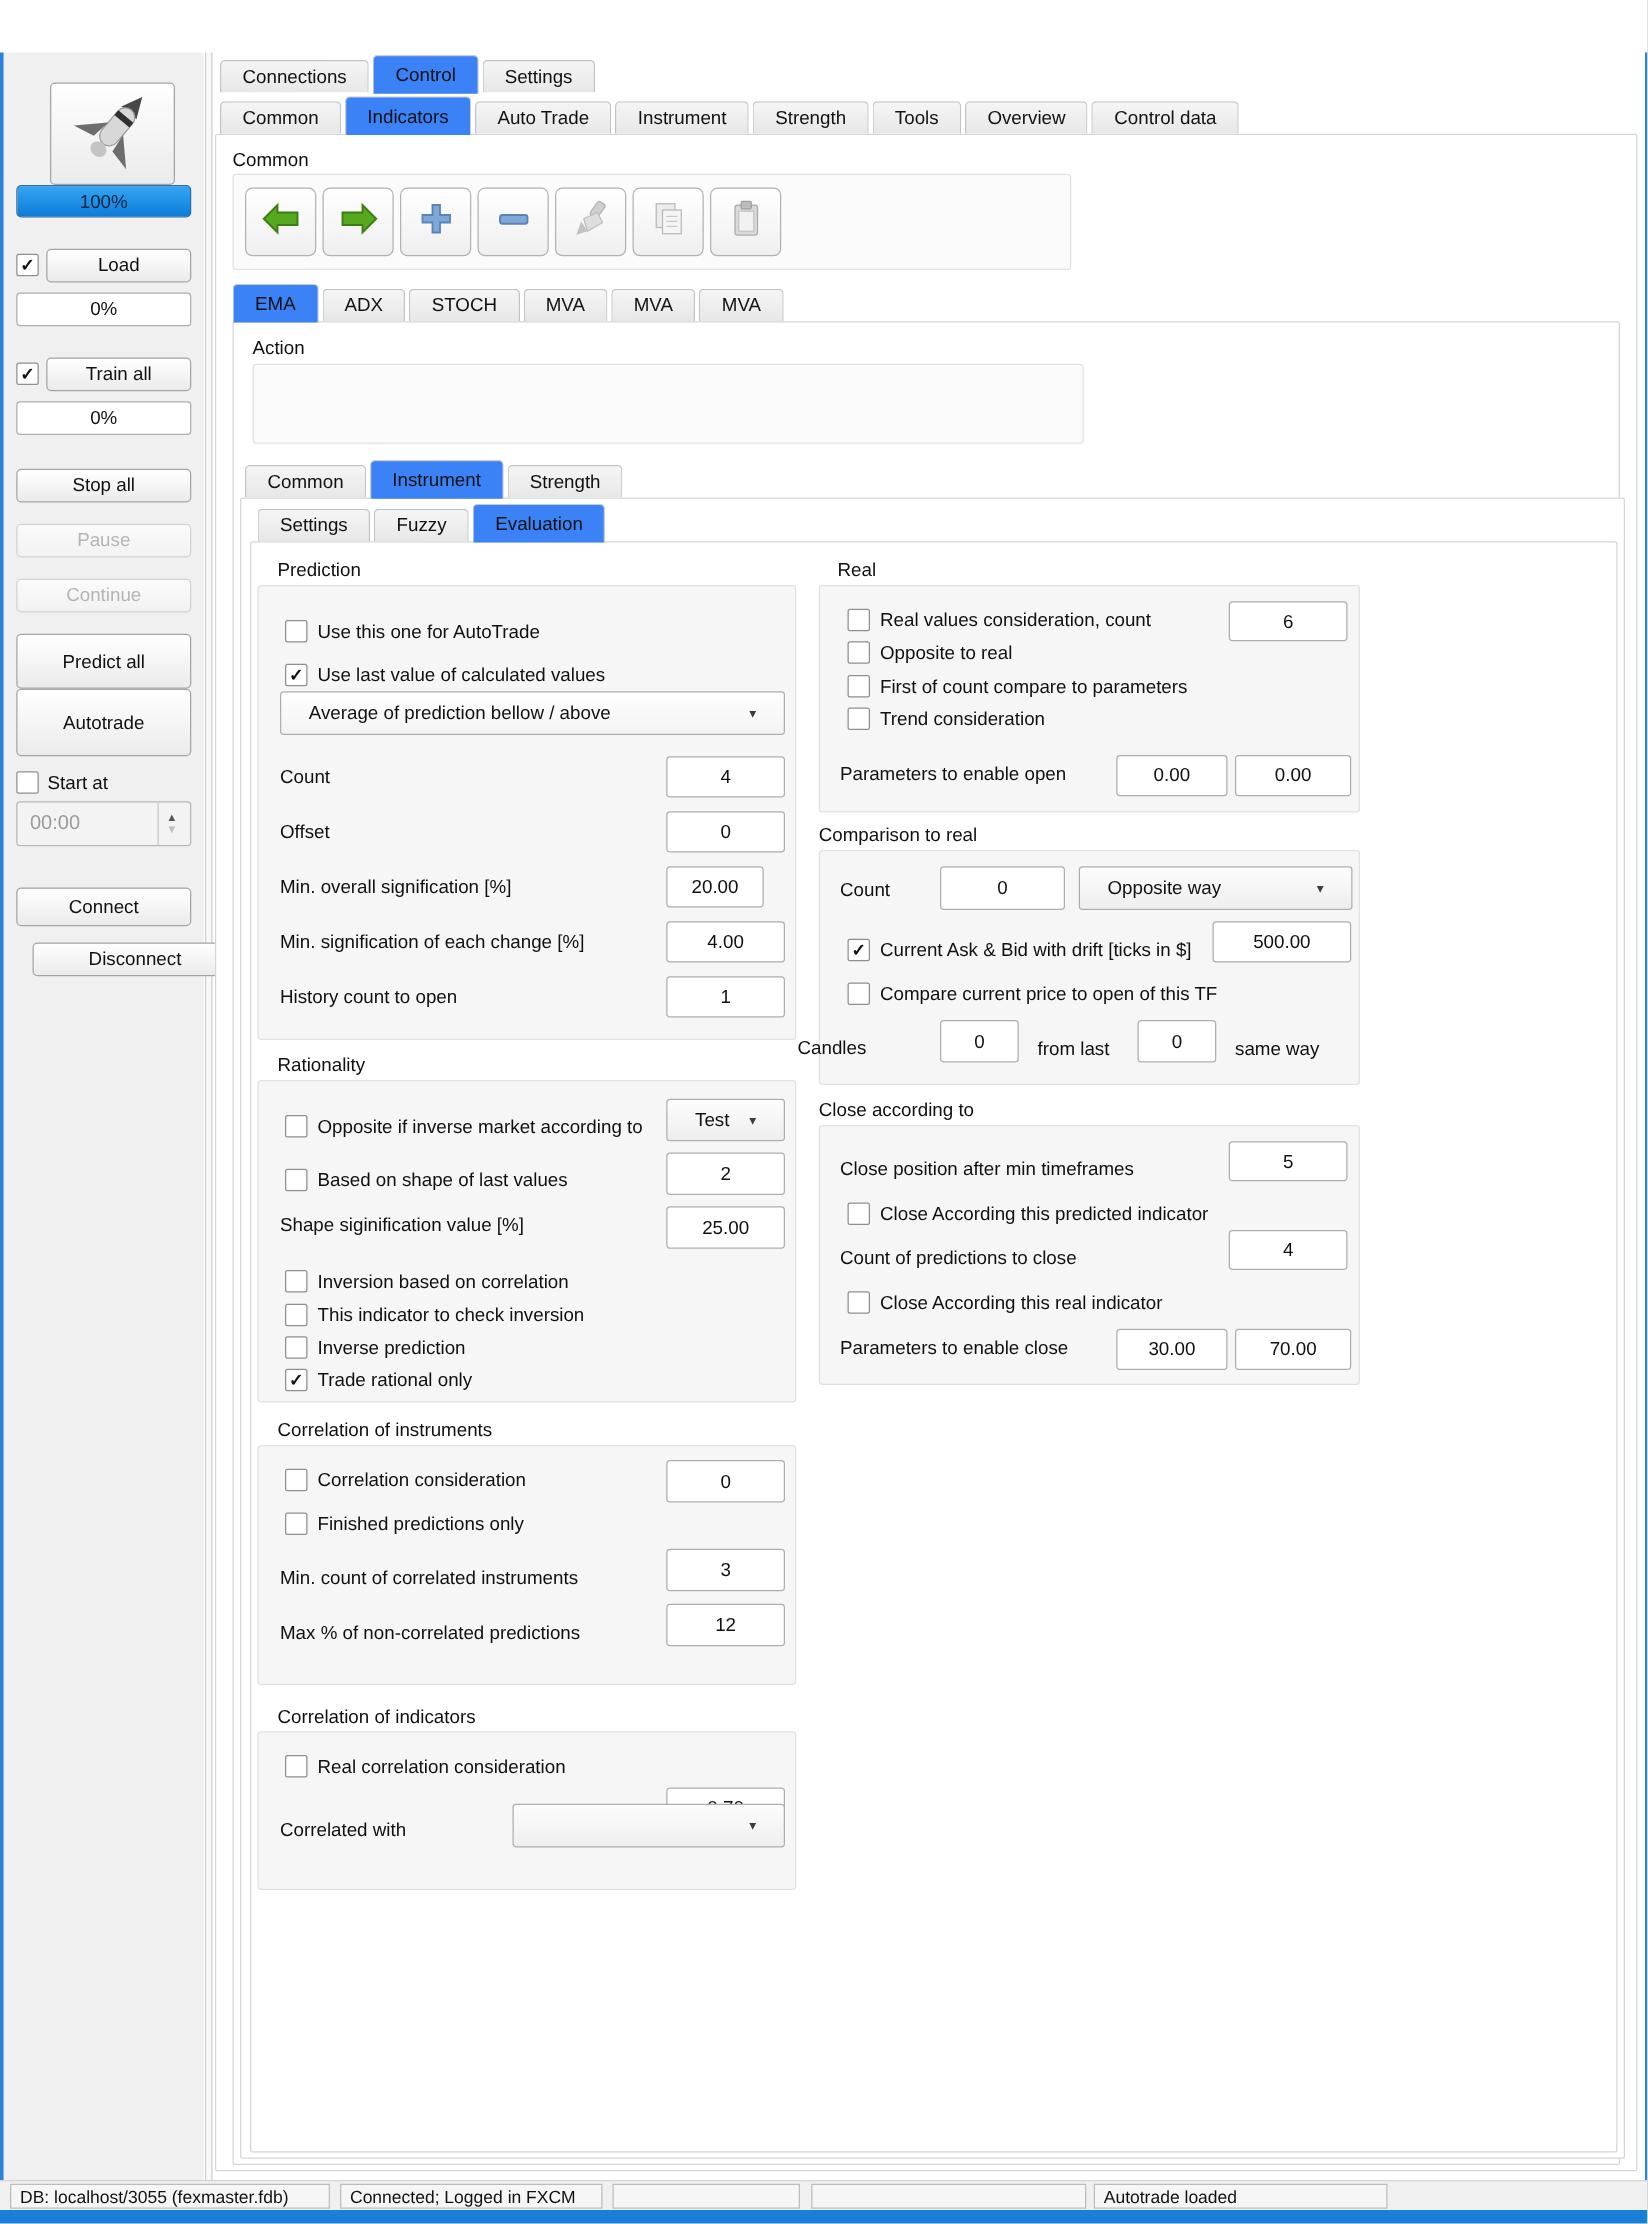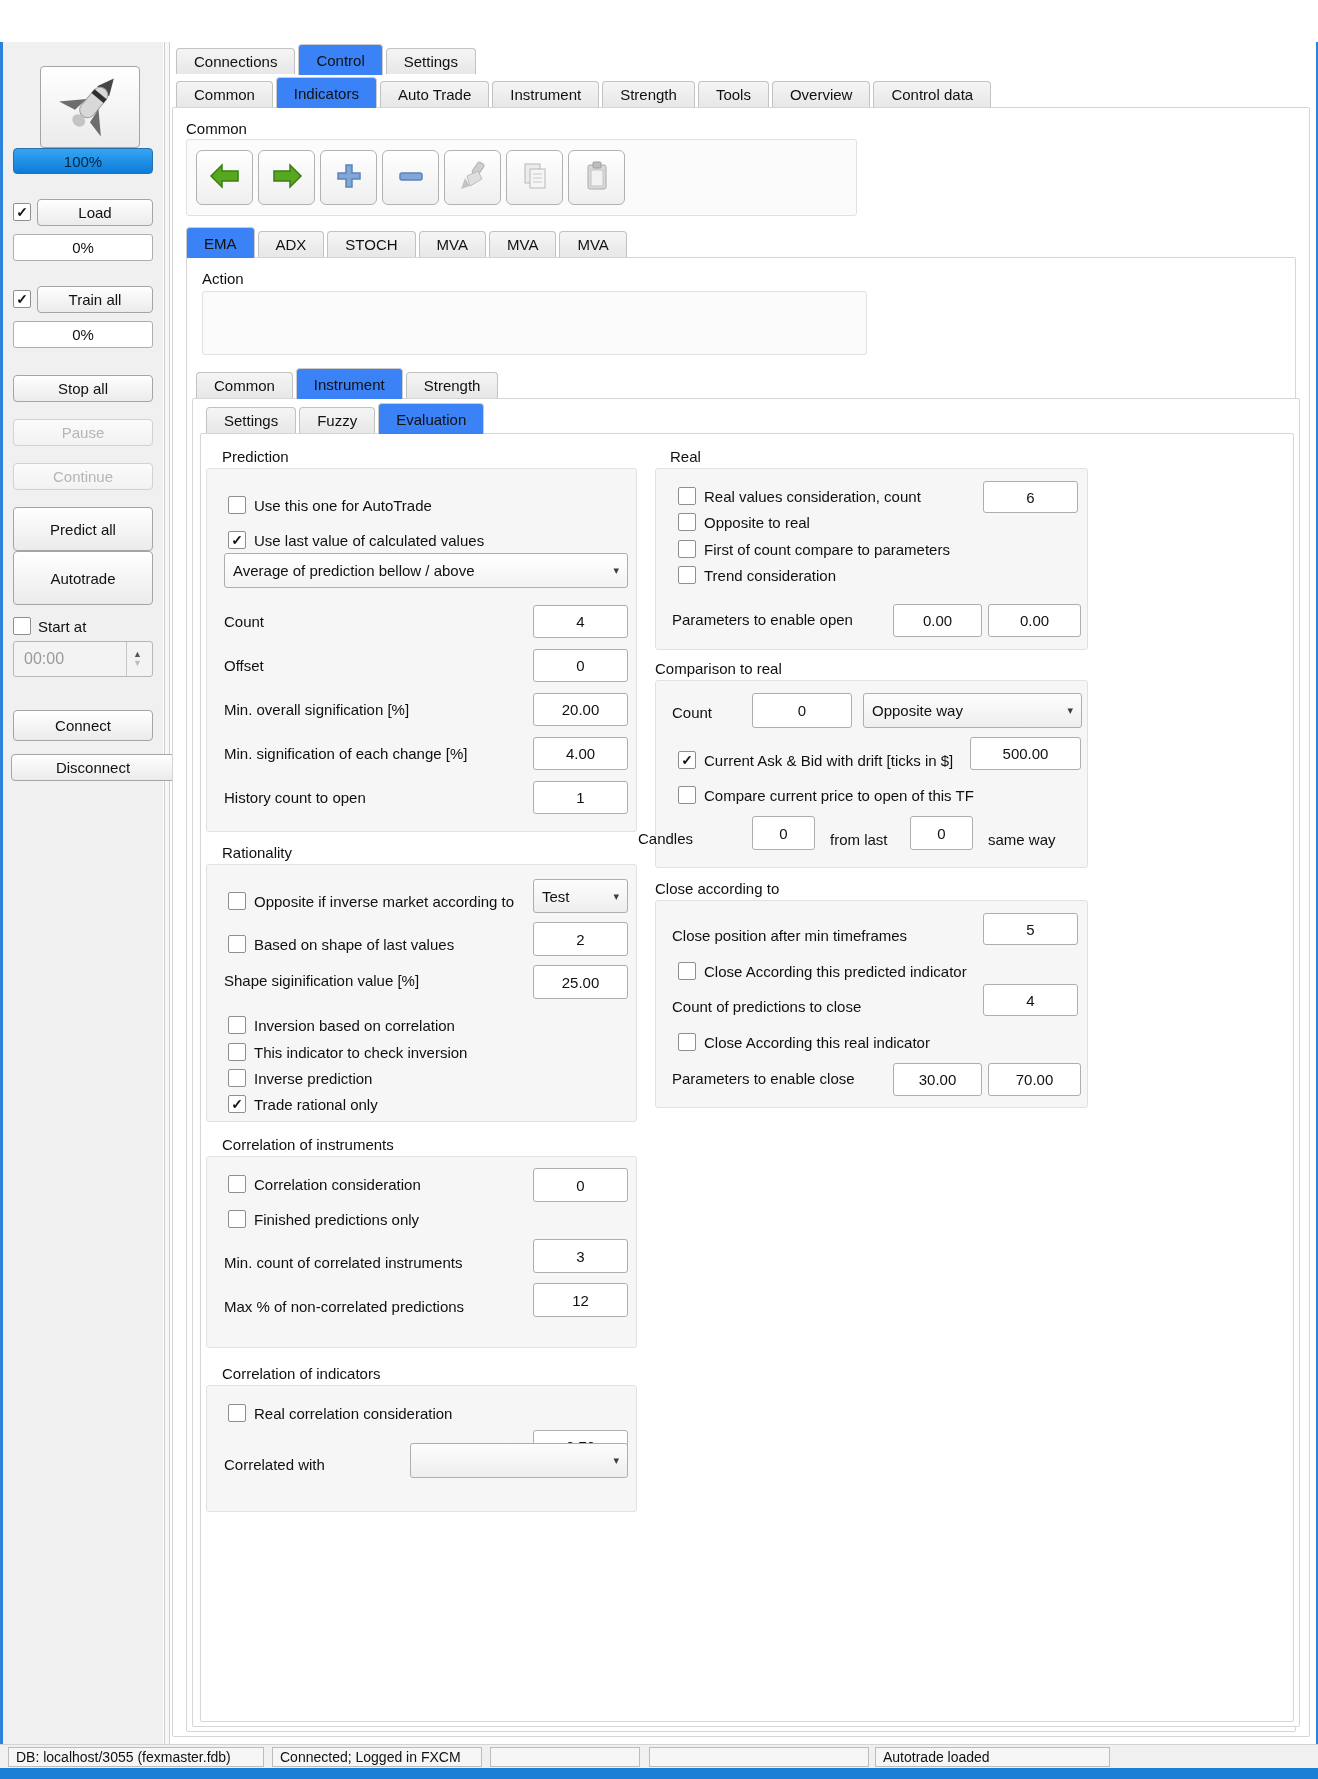--- a/index.html
+++ b/index.html
@@ -10,21 +10,21 @@
     font-family: "Liberation Sans", sans-serif; color:#111;
   }
   .abs { position:absolute; }
   .lbl { position:absolute; font-size:15px; white-space:nowrap; color:#101010; }
   .glabel { position:absolute; font-size:15px; white-space:nowrap; color:#101010; }
   .gbox { position:absolute; background:#f6f6f6; border:1px solid #e1e1e1; border-radius:3px; }
   .pagebox { position:absolute; background:#fff; border:1px solid #d6d6d6; border-radius:2px; }
   .field { position:absolute; background:#fff; border:1px solid #aeaeae; border-radius:3px;
            display:flex; align-items:center; justify-content:center; font-size:15px; color:#111; }
   .combo { position:absolute; background:linear-gradient(#fdfdfd,#eeeeee); border:1px solid #aeaeae;
-           border-radius:3px; display:flex; align-items:center; font-size:15px; padding:0 8px; color:#111;text-align:right; }
+           border-radius:3px; display:flex; align-items:center; font-size:15px; padding:0 22px; color:#111;text-align:right; }
   .combo .arr { margin-left:auto; font-size:11px; color:#3c3c3c; }
   .cbx { position:absolute; width:18px; height:18px; background:#fff; border:1px solid #8f8f8f;
          border-radius:2px; display:flex; align-items:center; justify-content:center;
          font-size:14px; font-weight:700; color:#111; }
   .btn { position:absolute; background:linear-gradient(#ffffff,#ebebeb); border:1px solid #a5a5a5;
          border-radius:4px; display:flex; align-items:center; justify-content:center; font-size:15px; color:#111; }
   .btn.dis { color:#b5b5b5; border-color:#d2d2d2; background:linear-gradient(#fbfbfb,#f2f2f2); }
   .tabrow { position:absolute; display:flex; align-items:flex-end; gap:3px; height:30px; }
   .tab { background:linear-gradient(#f5f5f5,#e7e7e7); border:1px solid #c2c2c2; border-bottom:none;
          border-radius:4px 4px 0 0; height:26px; margin-bottom:1px; padding:0 17px;
@@ -96,21 +96,21 @@
   <span class="lbl" style="left:38px;top:618px">Start at</span>
   <div class="spin" style="left:13px;top:641px;width:140px;height:36px">
     <span>00:00</span>
     <span class="btns">
       <span style="color:#555">▲</span>
       <span style="color:#bdbdbd">▼</span>
     </span>
   </div>
 
   <div class="btn" style="left:13px;top:710px;width:140px;height:31px">Connect</div>
-  <div class="btn" style="left:11px;top:754px;width:164px;height:27px">Disconnect</div>
+  <div class="btn" style="left:26px;top:754px;width:164px;height:27px">Disconnect</div>
 
   <div class="tabrow" style="left:176px;top:45px">
     <div class="tab">Connections</div>
     <div class="tab sel">Control</div>
     <div class="tab">Settings</div>
   </div>
 
   <div class="pagebox" style="left:172px;top:107px;width:1138px;height:1630px"></div>
   <div class="tabrow" style="left:176px;top:78px">
     <div class="tab">Common</div>
@@ -213,21 +213,21 @@
     <span class="arr">▾</span>
   </div>
 
   <span class="lbl" style="left:224px;top:613px">Count</span>
   <div class="field" style="left:533px;top:605px;width:95px;height:33px">4</div>
 
   <span class="lbl" style="left:224px;top:657px">Offset</span>
   <div class="field" style="left:533px;top:649px;width:95px;height:33px">0</div>
 
   <span class="lbl" style="left:224px;top:701px">Min. overall signification [%]</span>
-  <div class="field" style="left:533px;top:693px;width:95px;height:33px">20.00</div>
+  <div class="field" style="left:533px;top:693px;width:78px;height:33px">20.00</div>
 
   <span class="lbl" style="left:224px;top:745px">Min. signification of each change [%]</span>
   <div class="field" style="left:533px;top:737px;width:95px;height:33px">4.00</div>
 
   <span class="lbl" style="left:224px;top:789px">History count to open</span>
   <div class="field" style="left:533px;top:781px;width:95px;height:33px">1</div>
 
   <span class="glabel" style="left:222px;top:844px">Rationality</span>
   <div class="gbox" style="left:206px;top:864px;width:431px;height:258px"></div>
 

